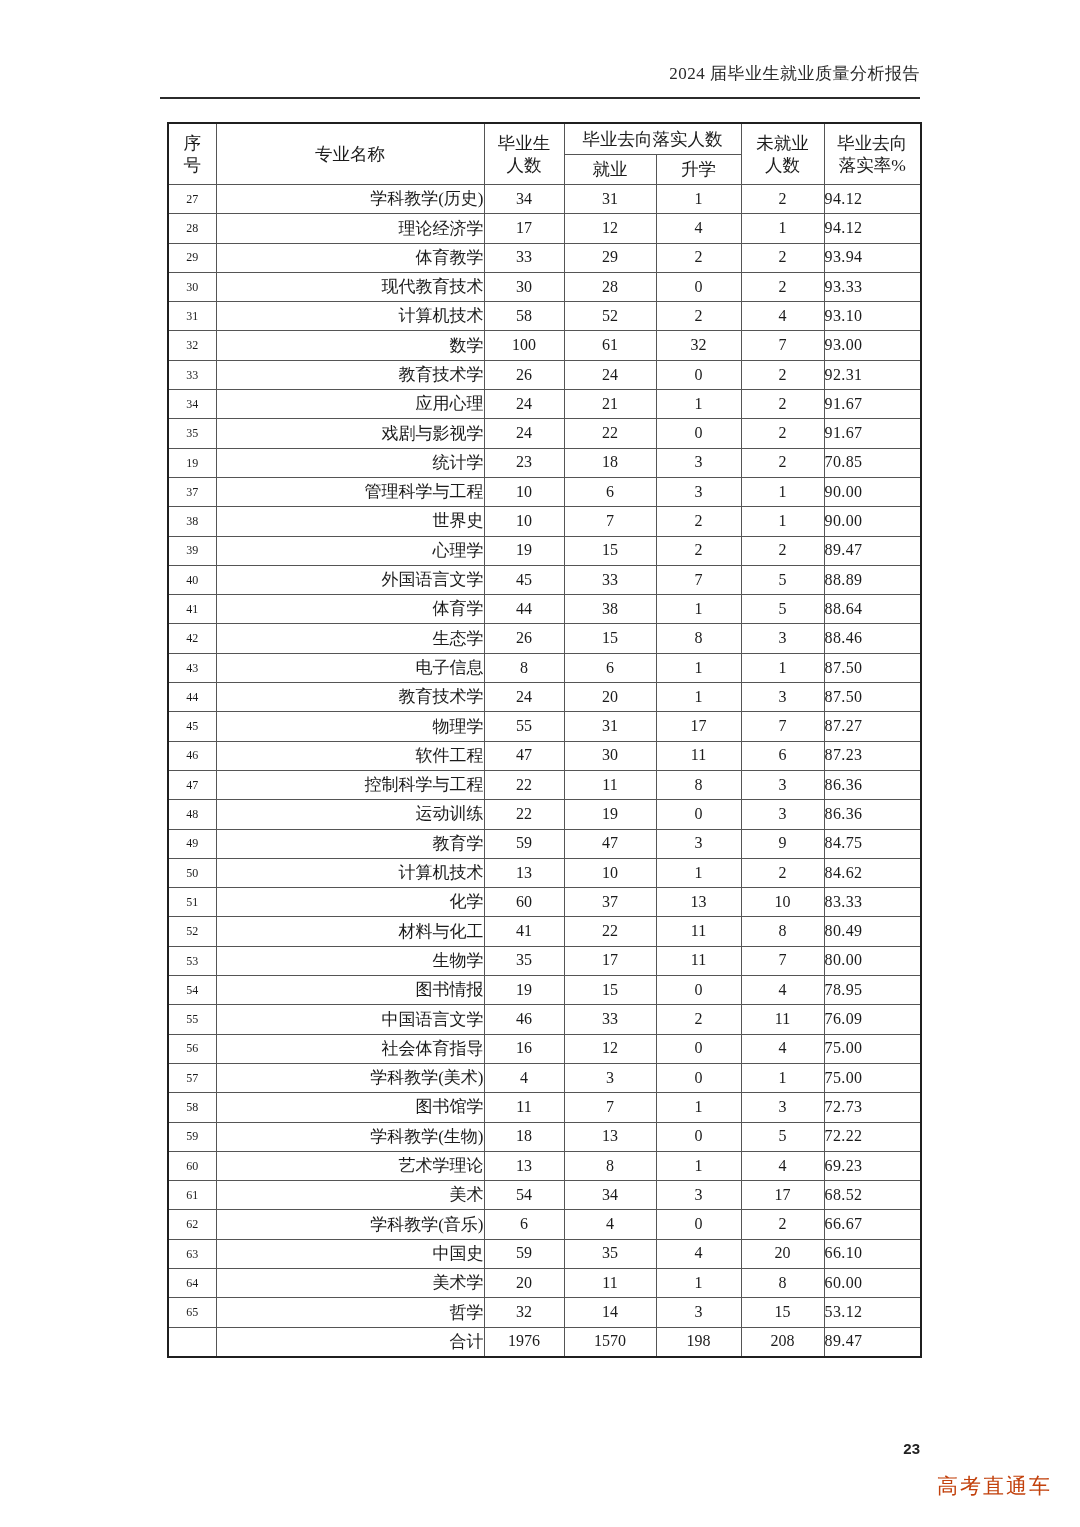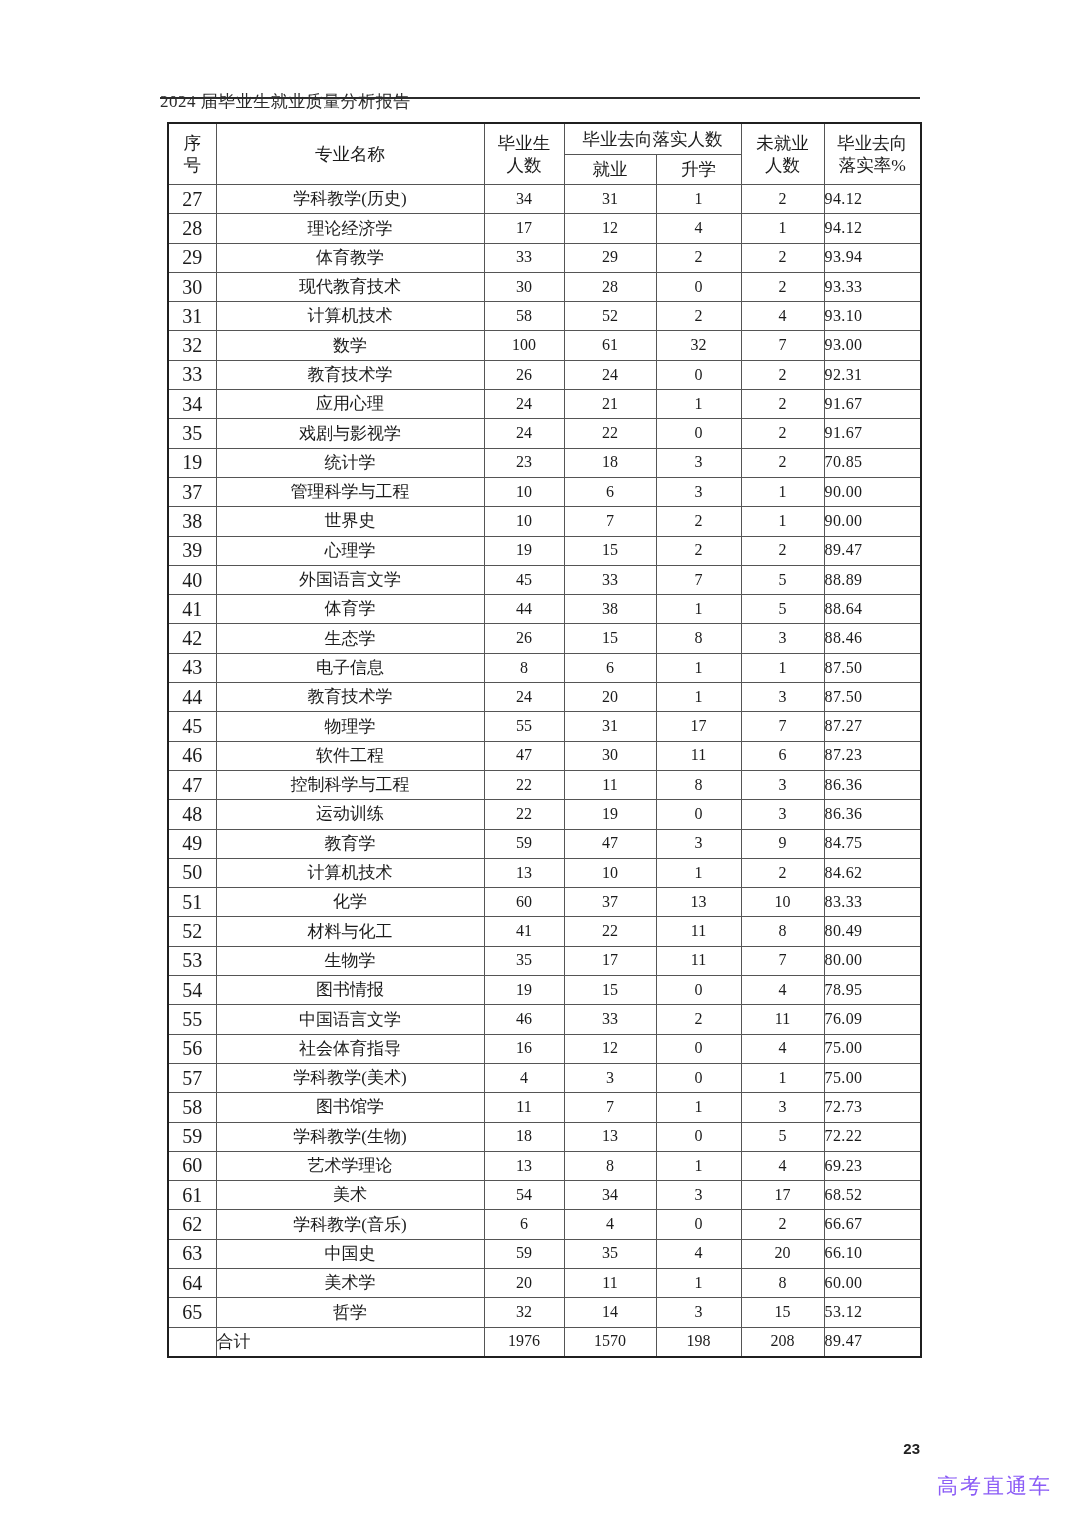--- a/index.html
+++ b/index.html
@@ -14,22 +14,23 @@
     position: relative;
     font-family: "Liberation Serif", "DejaVu Serif", serif;
     color: #1b1b1b;
     overflow: hidden;
   }
 
   
   .page-header {
     position: absolute;
     left: 160px;
-    top: 90px;
+    top: 62px;
     width: 760px;
+    text-align: right;
     font-size: 17px;
     letter-spacing: 0.5px;
     color: #2a2a2a;
     white-space: nowrap;
   }
   .header-rule {
     position: absolute;
     left: 160px;
     top: 97px;
     width: 760px;
@@ -78,45 +79,45 @@
   
   thead td {
     text-align: center;
     font-size: 17.5px;
     height: 30px;
   }
   thead td.hdr-tall { height: 60px; }
   .hdr-two-line { display: block; line-height: 1.28; }
 
   
-  td.seq    { text-align: center; font-size: 20px; }
-  td.major  { text-align: center; padding-left: 12px; font-size: 17px; }
+  td.seq    { text-align: center; font-size: 12px; }
+  td.major  { text-align: right; padding-left: 12px; font-size: 17px; }
   td.num    { text-align: center; font-size: 16px; }
   td.rate   { text-align: left; font-size: 16px; letter-spacing: 0.4px; }
-  td.total-label { text-align: left; font-size: 17px; }
+  td.total-label { text-align: right; font-size: 17px; }
 
   
   .page-number {
     position: absolute;
     left: 0;
     top: 1440px;
     width: 920px;
     text-align: right;
     font-size: 15px;
     font-weight: bold;
     font-family: "Liberation Sans", sans-serif;
     color: #222;
   }
   .watermark {
     position: absolute;
     right: 28px;
     top: 1472px;
     font-size: 21px;
     font-family: "Liberation Sans", sans-serif;
-    color: #8b5cf6;
+    color: #c2410c;
     letter-spacing: 2px;
     user-select: none;
   }
 </style>
 </head>
 <body>
 
 <div class="page-header">2024 届毕业生就业质量分析报告</div>
 <div class="header-rule"></div>
 

